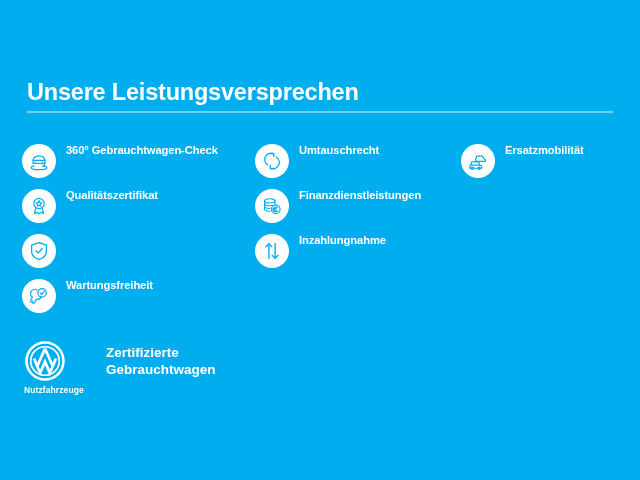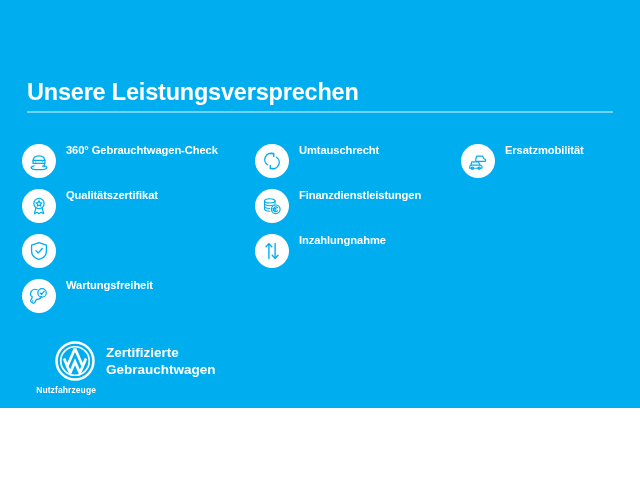--- a/index.html
+++ b/index.html
@@ -8,21 +8,21 @@
   }
   body {
     width: 640px;
     height: 480px;
     overflow: hidden;
     font-family: "Liberation Sans", sans-serif;
   }
   #page {
     position: relative;
     width: 640px;
-    height: 408px;
+    height: 480px;
     background: #00ADEF;
     box-sizing: border-box;
   }
 
   
   #title-block {
     position: absolute;
     left: 27px;
     top: 78px;
     width: 586px;
@@ -90,21 +90,21 @@
     position: absolute;
     left: 24px;
     top: 340px;
     display: flex;
     align-items: flex-start;
   }
   #brand-logo-wrap {
     width: 72px;
     display: flex;
     flex-direction: column;
-    align-items: flex-end;
+    align-items: flex-start;
   }
   #vw-logo {
     display: block;
   }
   #brand-sub {
     margin-top: 3px;
     font-size: 8.5px;
     font-weight: bold;
     color: #ffffff;
     letter-spacing: 0.1px;

